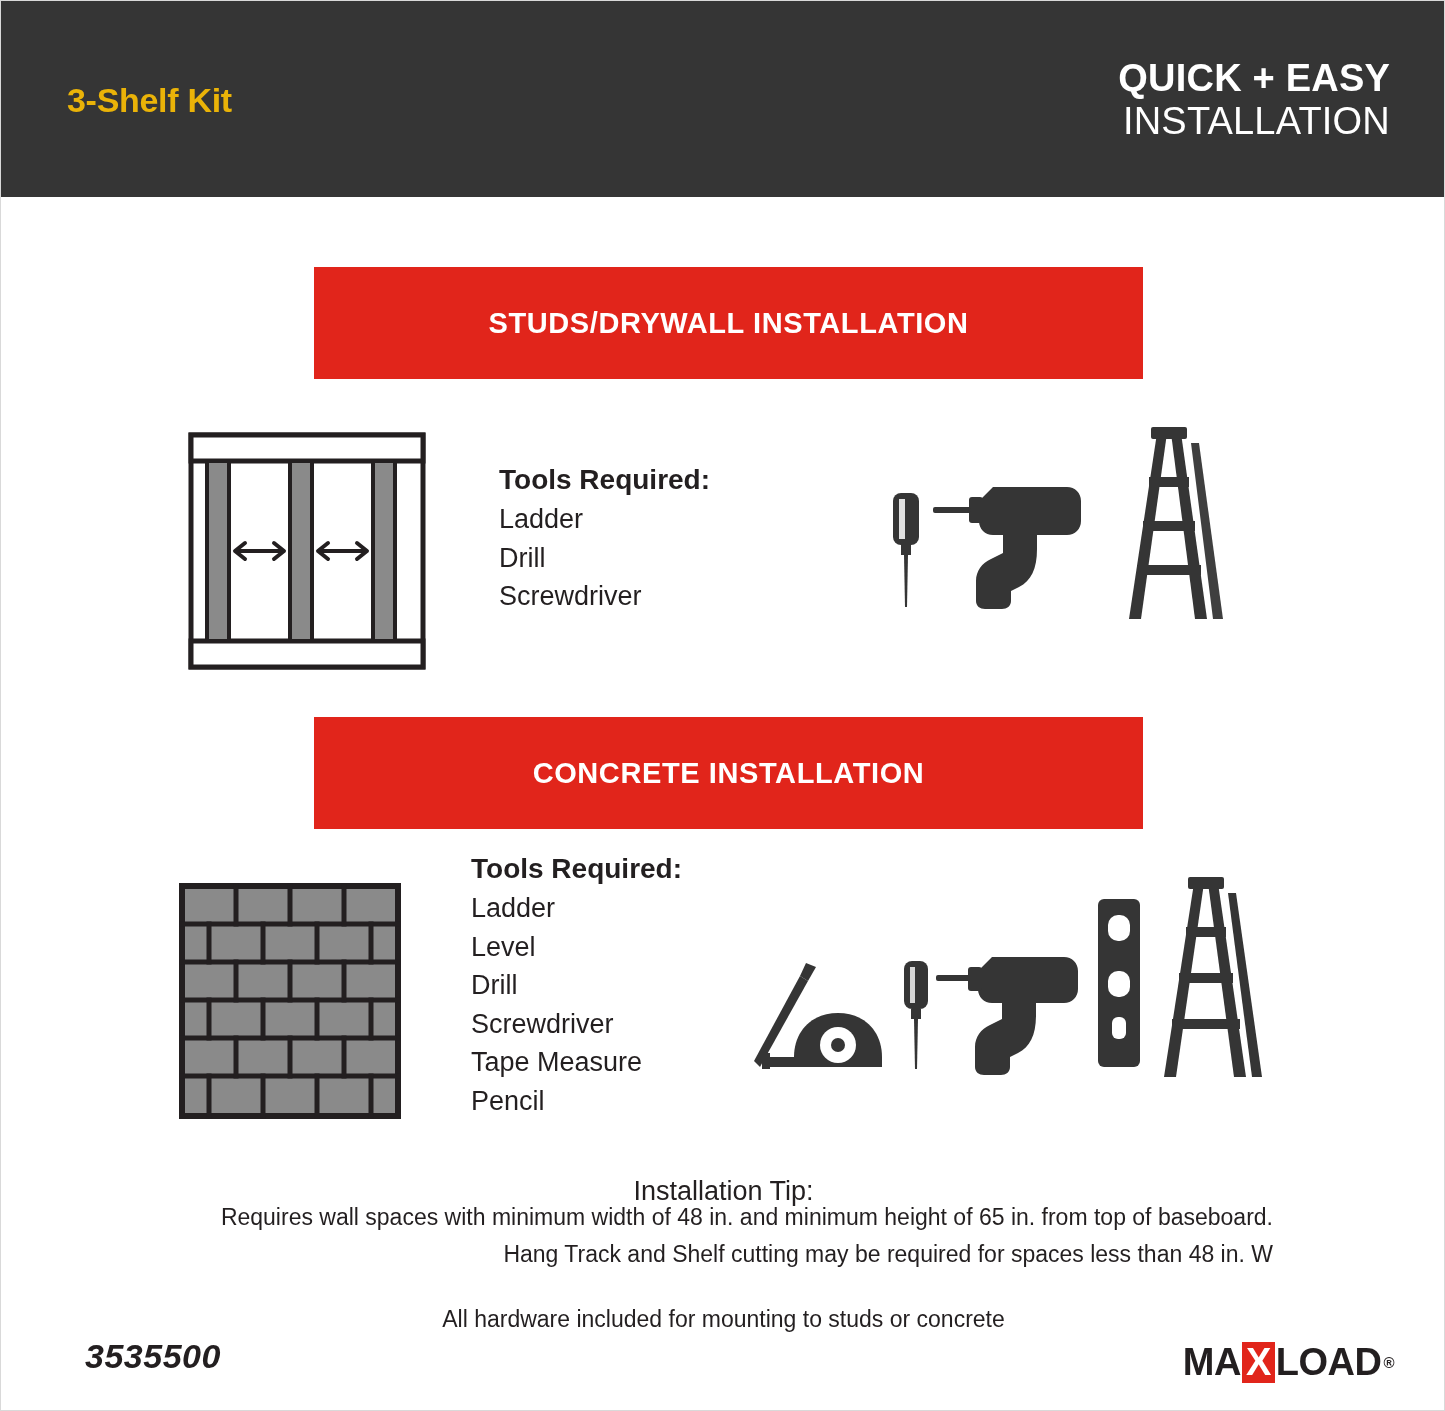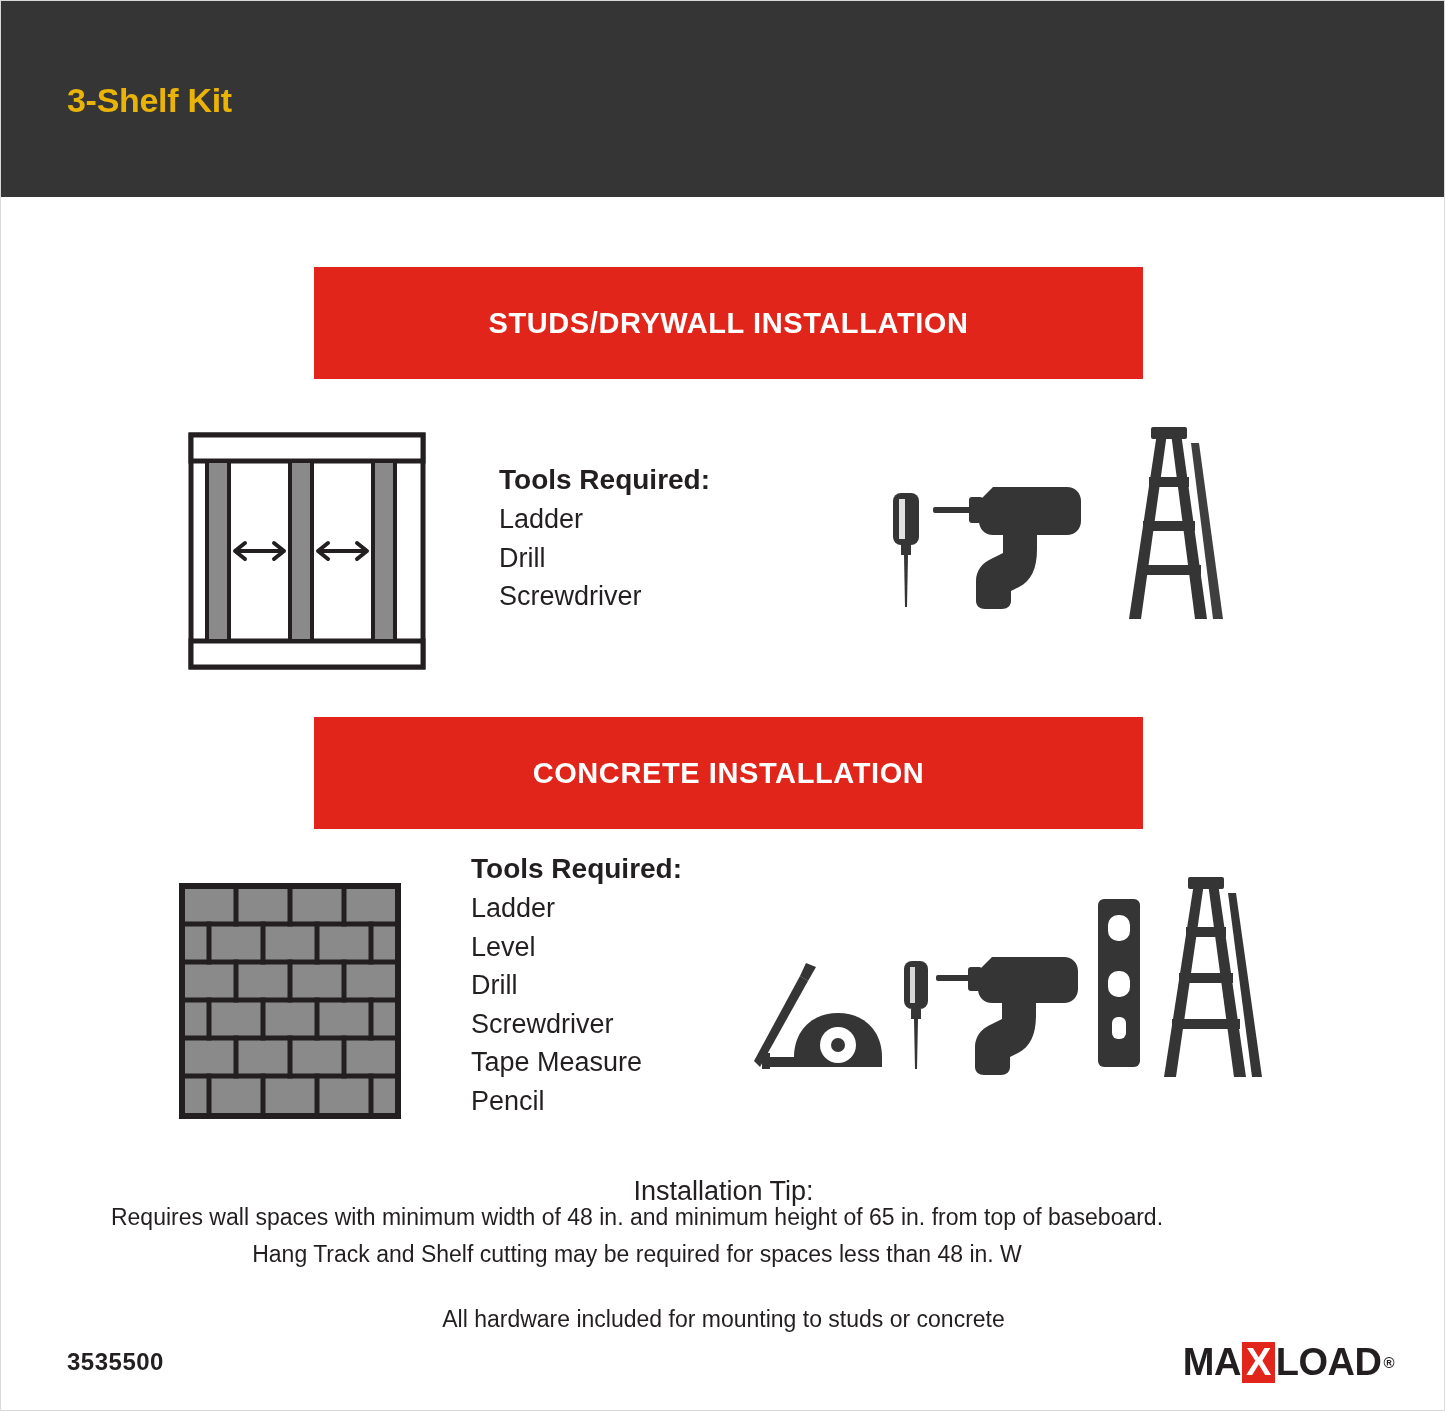--- a/index.html
+++ b/index.html
@@ -146,46 +146,47 @@
     font-size: 27px;
     color: #231f20;
     font-weight: 400;
     margin-top: 20px;
   }
   .tip-body {
     position: absolute;
     left: 0;
     top: 1198px;
     width: 1272px;
-    text-align: center;
+    text-align: right;
     font-size: 23px;
     font-weight: 300;
     color: #231f20;
     line-height: 1.6;
   }
   .tip-note {
     position: absolute;
     left: 0;
     top: 1305px;
     width: 1445px;
     text-align: center;
     font-size: 23px;
     font-weight: 300;
     color: #231f20;
   }
 
   
   .sku {
     position: absolute;
-    left: 66px;
+    left: 84px;
     bottom: 34px;
-    font-size: 24px;
+    font-size: 34px;
     font-weight: bold;
     color: #231f20;
     letter-spacing: 0.5px;
+    font-style: italic;
   }
   .logo {
     position: absolute;
     right: 50px;
     bottom: 26px;
     display: flex;
     align-items: flex-end;
   }
   .logo-box {
     display: flex;
@@ -213,20 +214,24 @@
     margin-left: 2px;
   }
 </style>
 </head>
 <body>
 
 <div id="page">
 
   <div class="header">
     <div class="header-title">3-Shelf Kit</div>
+    <div class="header-right">
+      <div class="line1">QUICK + EASY</div>
+      <div class="line2">INSTALLATION</div>
+    </div>
   </div>
 
   <div class="banner" id="banner-studs">
     <span>STUDS/DRYWALL INSTALLATION</span>
   </div>
 
   <div id="stud-wall">
     <svg width="240" height="240" viewBox="0 0 240 240" xmlns="http://www.w3.org/2000/svg">
 
       <rect x="4" y="4" width="232" height="232" fill="none" stroke="#231f20" stroke-width="5"></rect>

